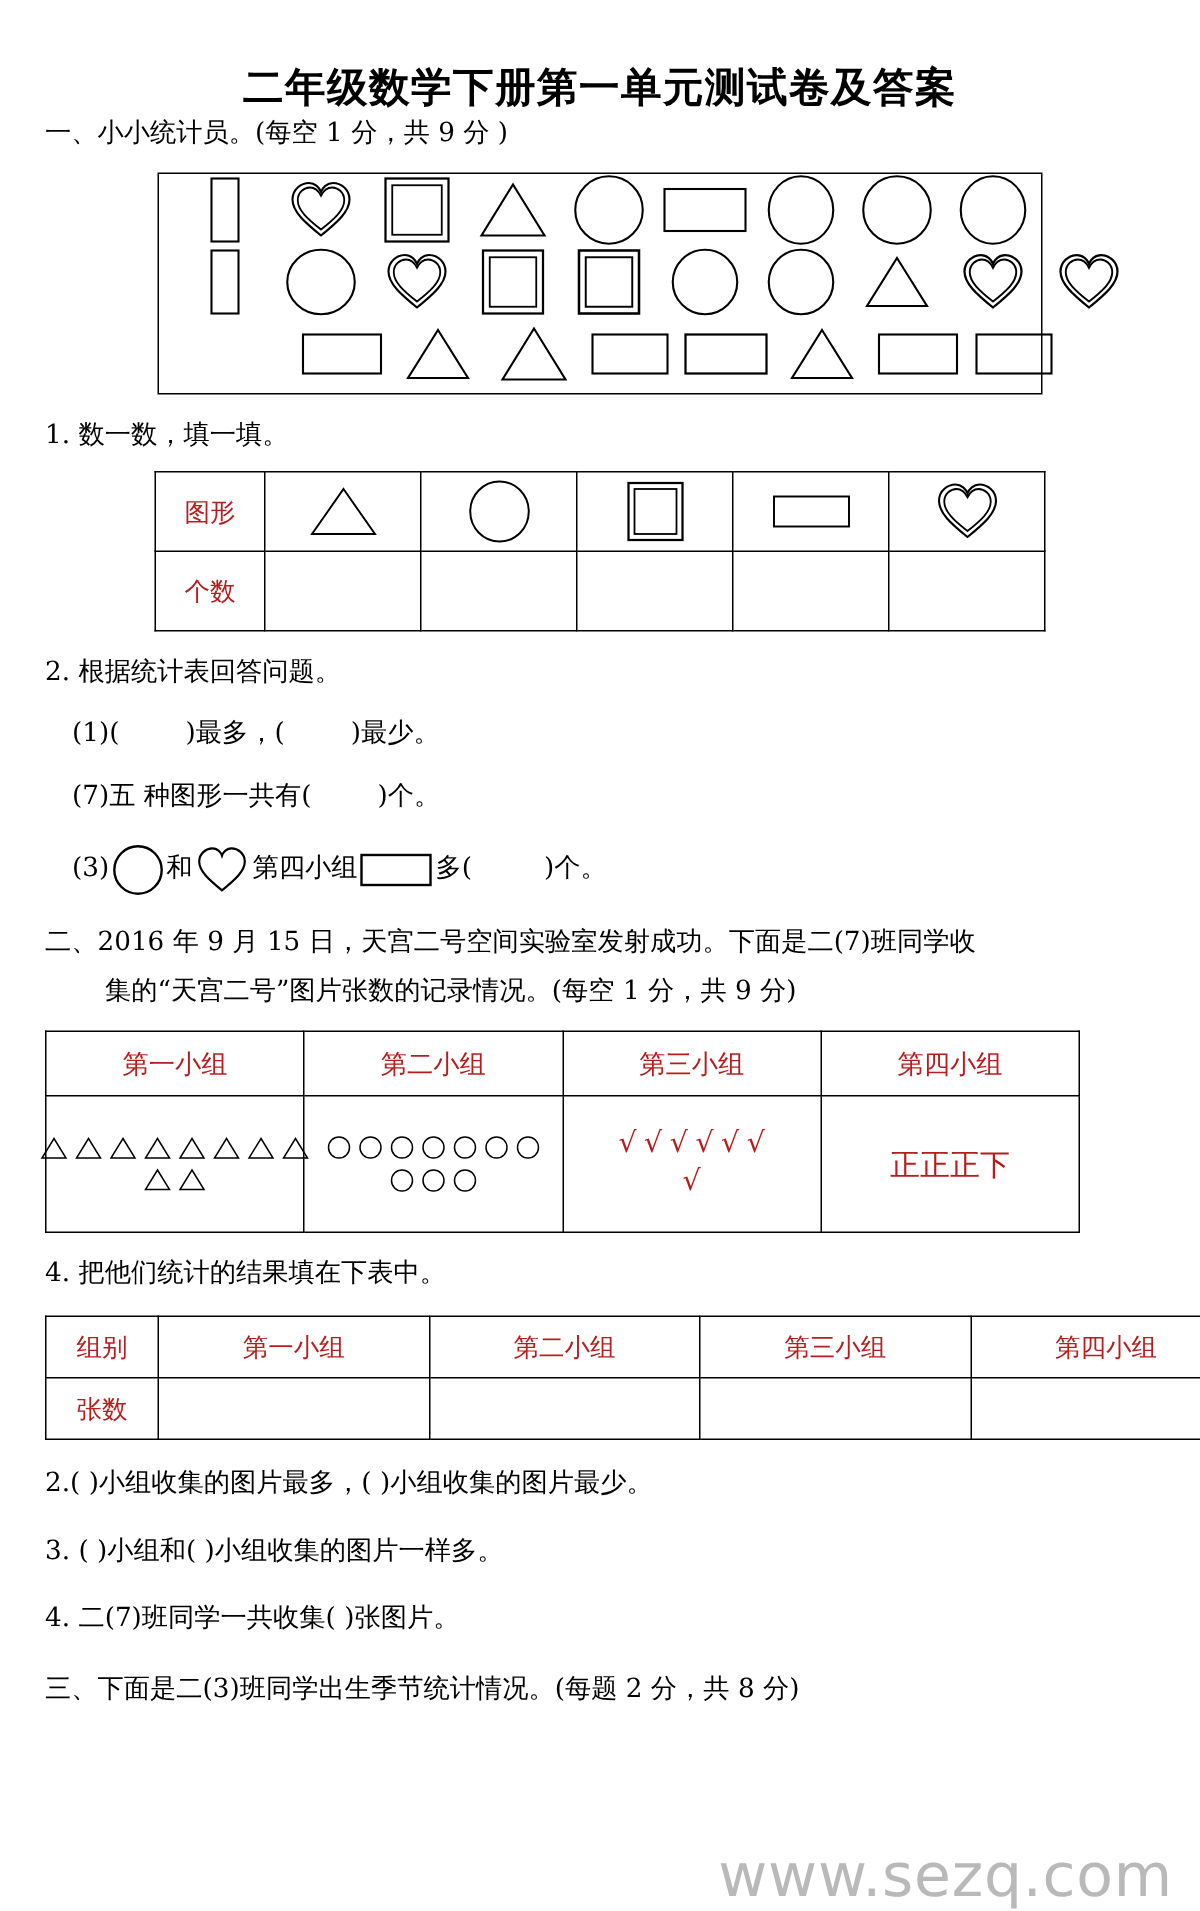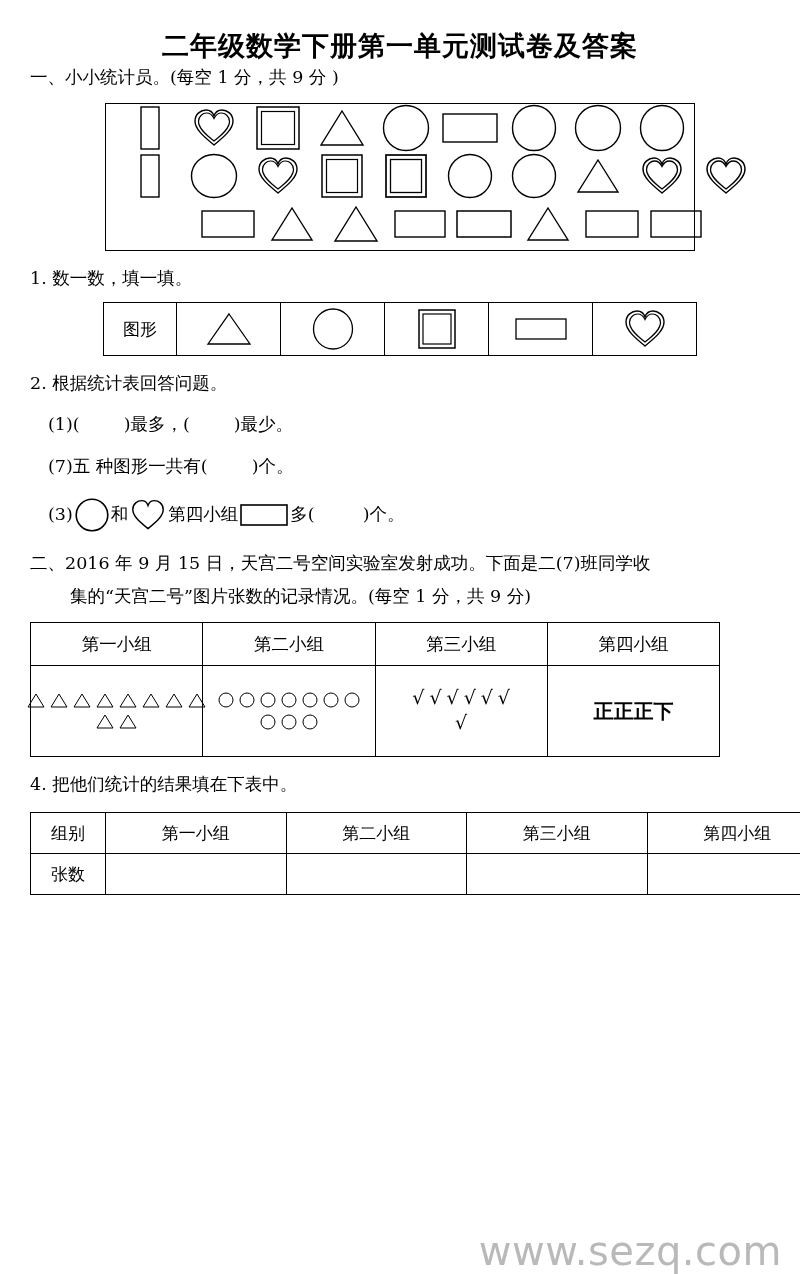--- a/index.html
+++ b/index.html
@@ -23,21 +23,21 @@
     box-sizing: border-box;
   }
 
   
   .doc-title {
     text-align: center;
     font-family: "DejaVu Sans", "Liberation Sans", sans-serif;
     font-weight: bold;
     font-size: 27px;
     letter-spacing: 1px;
-    padding-top: 28px;
+    padding-top: 40px;
     color: #000;
   }
 
   
   .section-head,
   .qline {
     font-size: 17.5px;
     line-height: 1.55;
     color: #000;
   }
@@ -85,21 +85,21 @@
     border-collapse: collapse;
     table-layout: fixed;
     background: #fff;
   }
   table.grid td {
     border: 1.3px solid #000;
     text-align: center;
     vertical-align: middle;
     font-size: 17px;
     padding: 0;
-    color: #000000;
+    color: #b91c1c;
   }
 
   
   .t-shapes { width: 590px; margin: 10px auto 0 auto; }
   .t-shapes td { height: 52px; }
   .t-shapes td.lbl { width: 72px; font-size: 17px; }
   .t-shapes td.cellshape { width: 103px; }
 
   
   .t-tally { width: 690px; margin: 12px auto 0 30px; }
@@ -124,21 +124,20 @@
   .check {
     font-size: 19px;
     line-height: 1;
     display: inline-block;
     transform: translateY(-1px);
   }
   .zheng {
     font-size: 20px;
     letter-spacing: 0px;
     line-height: 1;
-    font-weight: bold;
   }
 
   
   .t-count { width: 798px; margin: 14px auto 0 30px; }
   .t-count td { height: 40px; }
   .t-count td.lbl { width: 74px; }
 
   
   .watermark {
     position: absolute;
@@ -344,20 +343,28 @@
         <svg class="sh" style="margin:0 auto" width="52" height="22" viewBox="0 0 52 22">
               <rect x="1" y="1" width="50" height="20" fill="none" stroke="#000" stroke-width="1.3"></rect>
             </svg>
       </td>
       <td class="cellshape">
         <svg class="sh" style="margin:0 auto" width="42" height="40" viewBox="0 0 42 40">
           <path d="M21 37 C 10 28, 2 21, 2 13 C 2 6, 8 2, 13 2 C 17 2, 20 5, 21 8 C 22 5, 25 2, 29 2 C 34 2, 40 6, 40 13 C 40 21, 32 28, 21 37 Z" fill="none" stroke="#000" stroke-width="1.4"></path>
           <path d="M21 33 C 12 26, 5.5 20, 5.5 13.5 C 5.5 8, 10 5, 13.6 5 C 17 5, 19.6 7.6, 21 10.5 C 22.4 7.6, 25 5, 28.4 5 C 32 5, 36.5 8, 36.5 13.5 C 36.5 20, 30 26, 21 33 Z" fill="none" stroke="#000" stroke-width="1.2"></path>
         </svg>
       </td>
+    </tr>
+    <tr>
+      <td class="lbl">个数</td>
+      <td></td>
+      <td></td>
+      <td></td>
+      <td></td>
+      <td></td>
     </tr>
   </tbody>
     </table>
 
   <div class="body-pad">
     <div class="qline">2. 根据统计表回答问题。</div>
 
     <div class="qline indent-2">
       <span>(1)(</span><span class="gap-s"></span><span>)最多，(</span><span class="gap-s"></span><span>)最少。</span>
     </div>
@@ -527,16 +534,22 @@
     <tr>
       <td class="lbl">张数</td>
       <td></td>
       <td></td>
       <td></td>
       <td></td>
     </tr>
   </tbody>
     </table>
 
+  <div class="body-pad">
+    <div class="qline" style="margin-top:16px;">2.(        )小组收集的图片最多，(        )小组收集的图片最少。</div>
+    <div class="qline" style="margin-top:18px;">3. (        )小组和(        )小组收集的图片一样多。</div>
+    <div class="qline" style="margin-top:18px;">4. 二(7)班同学一共收集(        )张图片。</div>
+    <div class="section-head" style="margin-top:20px;">三、下面是二(3)班同学出生季节统计情况。(每题 2 分，共 8 分)</div>
+  </div>
 
   <div class="watermark">www.sezq.com</div>
 
 </div>
 
 </body></html>

